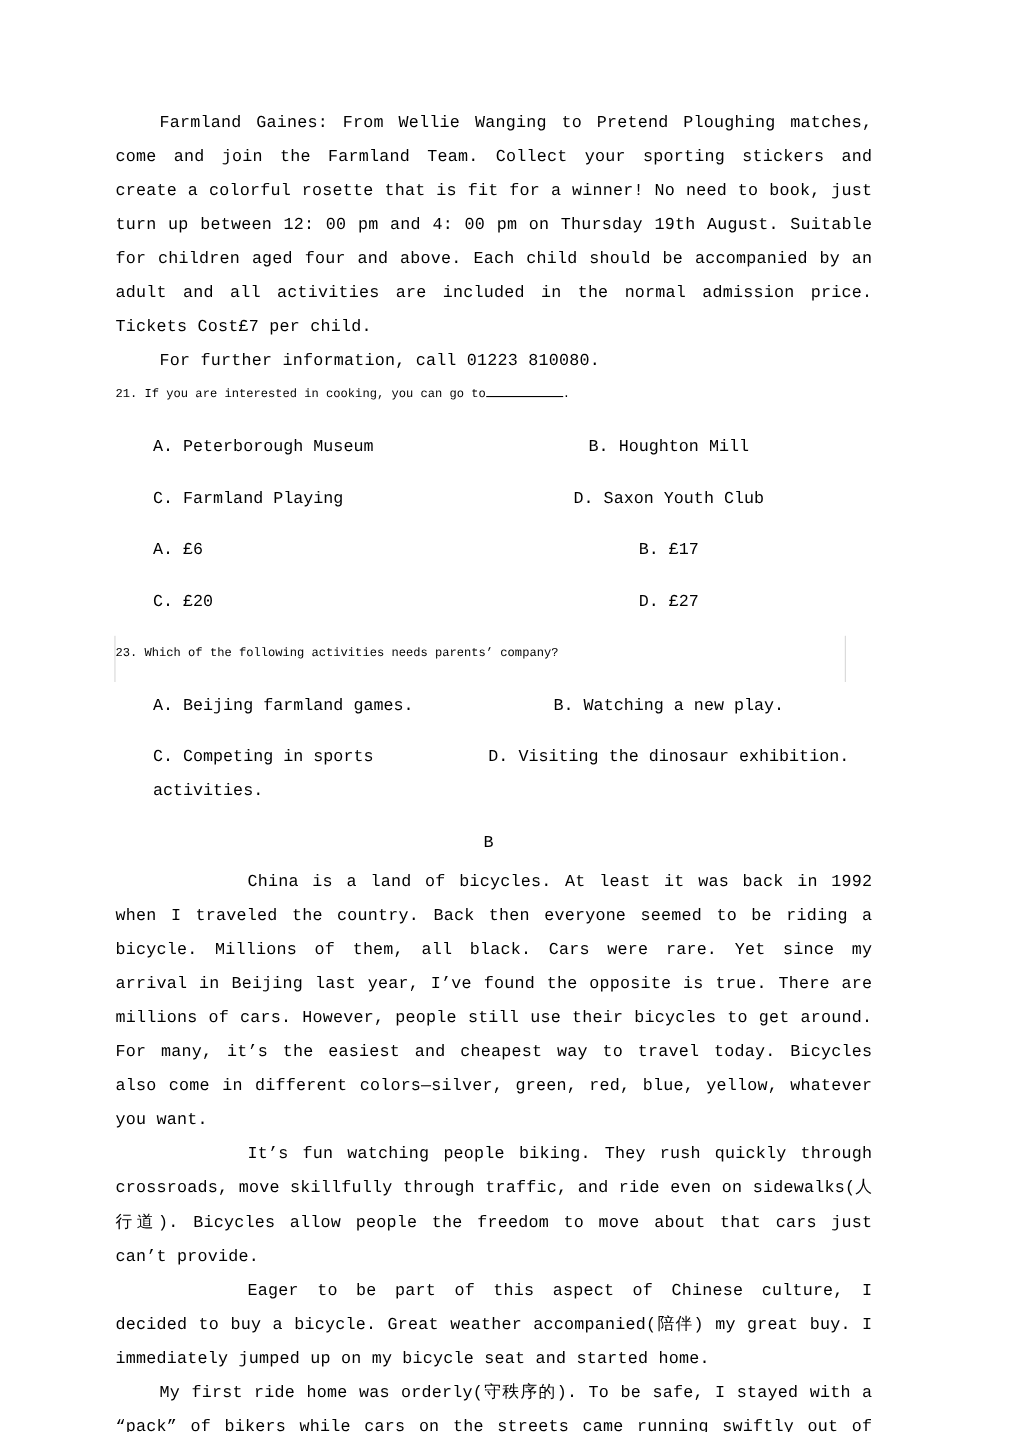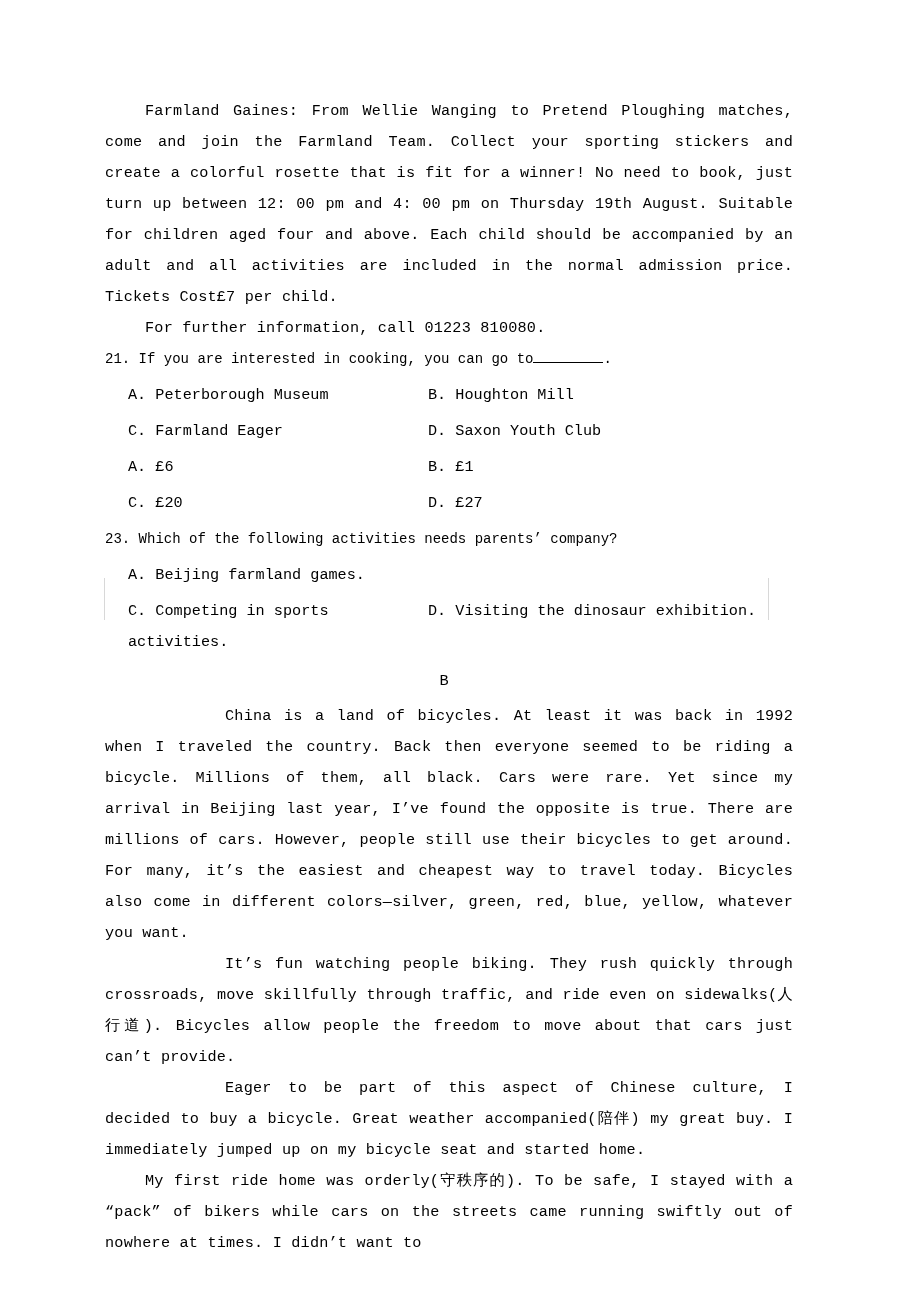--- a/index.html
+++ b/index.html
@@ -29,38 +29,39 @@
     margin: 0;
     white-space: pre-wrap;
   }
   .indent2 {
     text-indent: 40px;
   }
   .indent-wide {
     text-indent: 120px;
   }
   .question {
-    font-size: 14px;
+    font-size: 11px;
     line-height: 31px;
     margin: 0;
     white-space: pre-wrap;
   }
   .opts {
     display: flex;
     font-size: 15.2px;
     line-height: 31px;
-    margin: 5px;
+    margin: 16px;
     padding-left: 18px;
   }
   .opt-a {
     width: 300px;
     flex: 0 0 300px;
   }
   .opt-b {
     flex: 1 1 auto;
+    text-align: center;
   }
   .section-letter {
     text-align: center;
     font-size: 15.2px;
     line-height: 31px;
     margin: 8px 0 0 0;
     padding-right: 10px;
   }
   .blank-line {
     display: inline-block;
@@ -91,36 +92,37 @@
   <p class="para indent2">Farmland Gaines: From Wellie Wanging to Pretend Ploughing matches, come and join the Farmland Team. Collect your sporting stickers and create a colorful rosette that is fit for a winner! No need to book, just turn up between 12: 00 pm and 4: 00 pm on Thursday 19th August. Suitable for children aged four and above. Each child should be accompanied by an adult and all activities are included in the normal admission price. Tickets Cost£7 per child.</p>
 
   <p class="para indent2">For further information, call 01223 810080.</p>
 
   <p class="question"><span>21. If you are interested in cooking, you can go to</span><span class="blank-line b-short"></span><span>.</span></p>
   <div class="opts">
     <span class="opt-a">A. Peterborough Museum</span>
     <span class="opt-b">B. Houghton Mill</span>
   </div>
   <div class="opts">
-    <span class="opt-a">C. Farmland Eager</span>
+    <span class="opt-a">C. Farmland Playing</span>
     <span class="opt-b">D. Saxon Youth Club</span>
   </div>
 
   <div class="opts">
     <span class="opt-a">A. £6</span>
-    <span class="opt-b">B. £1</span>
+    <span class="opt-b">B. £17</span>
   </div>
   <div class="opts">
     <span class="opt-a">C. £20</span>
     <span class="opt-b">D. £27</span>
   </div>
 
   <p class="question">23. Which of the following activities needs parents’ company?</p>
   <div class="opts">
     <span class="opt-a">A. Beijing farmland games.</span>
+    <span class="opt-b">B. Watching a new play.</span>
   </div>
   <div class="opts">
     <span class="opt-a">C. Competing in sports activities.</span>
     <span class="opt-b">D. Visiting the dinosaur exhibition.</span>
   </div>
 
   <p class="section-letter">B</p>
 
   <div class="spacer-sm"></div>
 

